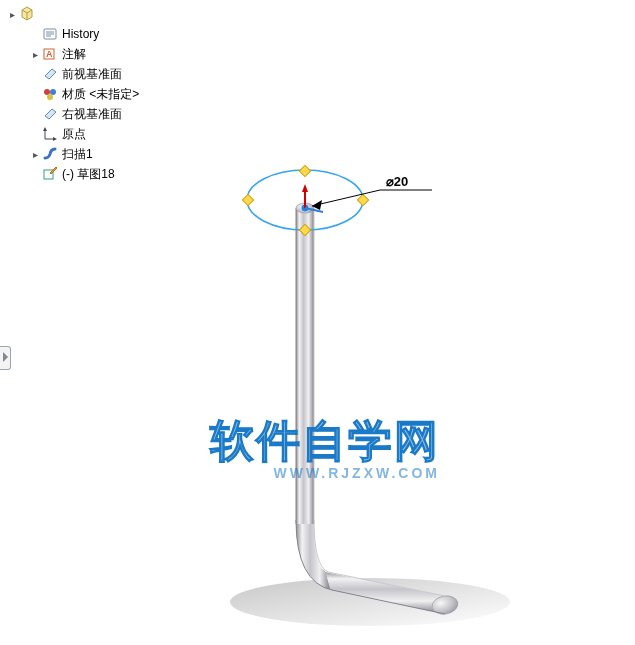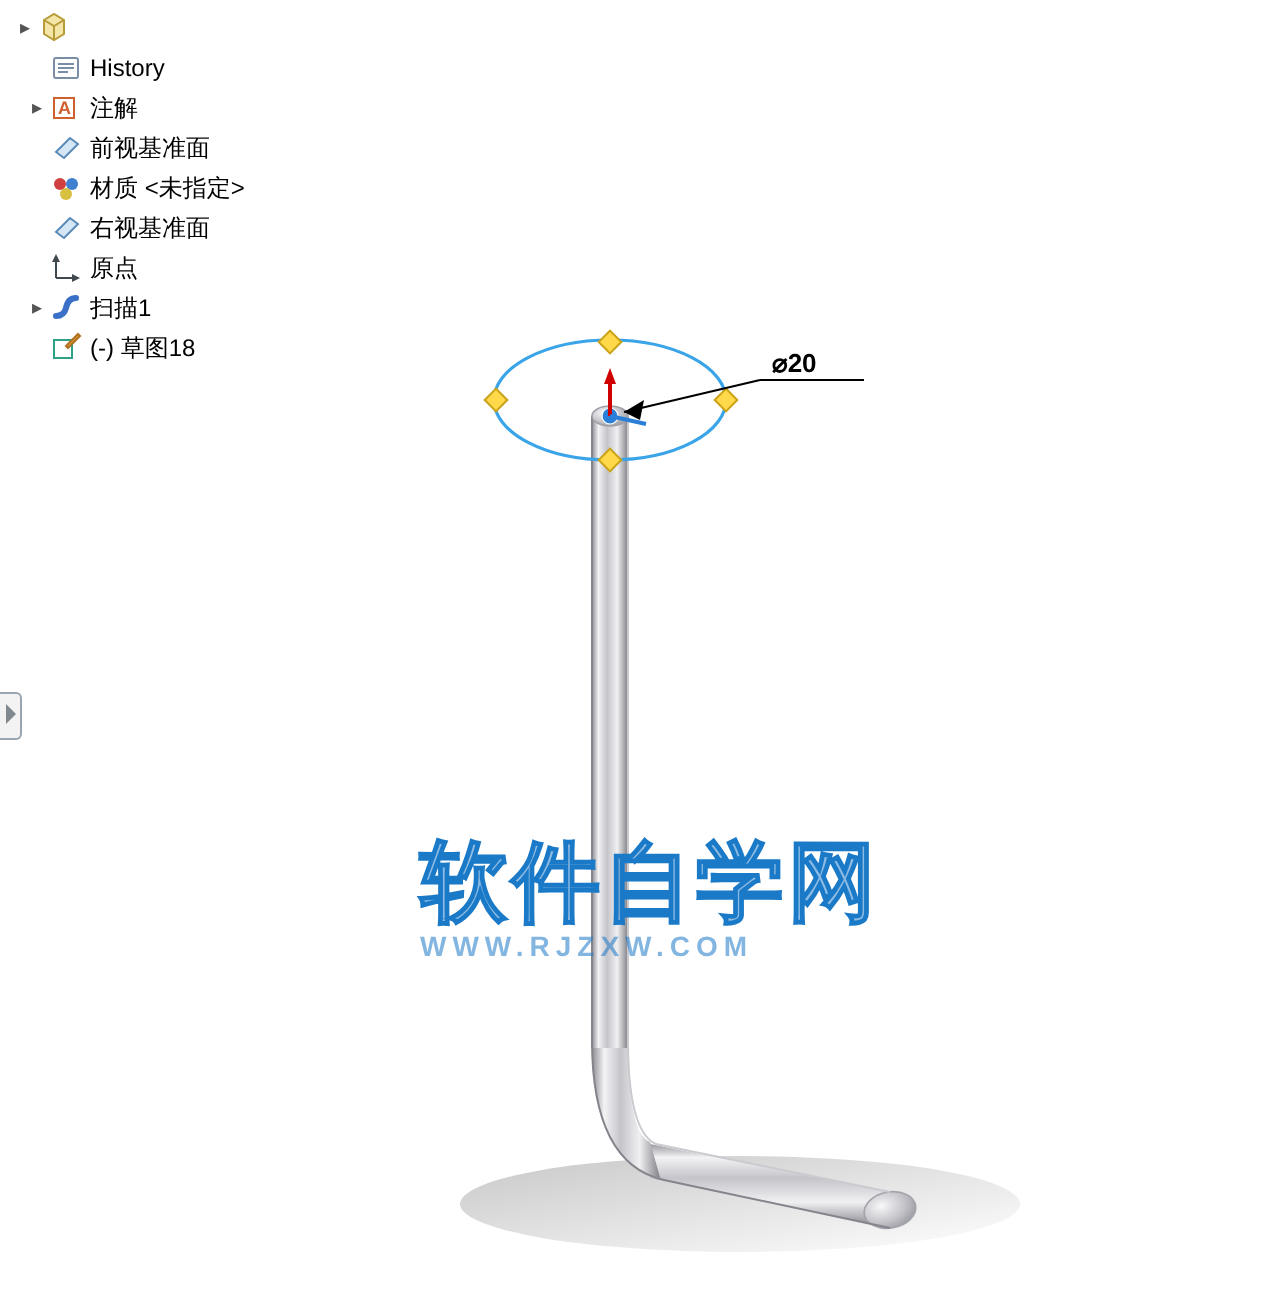--- a/index.html
+++ b/index.html
@@ -1,27 +1,27 @@
 <!DOCTYPE html>
 <html><head>
 <meta charset="utf-8">
 <style>
 html,body{margin:0;padding:0;width:635px;height:645px;font-family:"Microsoft YaHei",Arial,sans-serif;font-size:12px;background:#fff;overflow:hidden;position:relative}
 .tree{position:absolute;left:8px;top:4px;width:190px}
 .tree-row{display:flex;align-items:center;height:20px;cursor:default}
 .tree-row.lvl0{margin-left:0}
-.tree-row.lvl1{margin-left:6px}
+.tree-row.lvl1{margin-left:23px}
 .expander{width:9px;height:9px;display:inline-flex;align-items:center;justify-content:center;font-size:10px;color:#555;margin-right:2px}
 .expander.empty{visibility:hidden}
 .ico{width:16px;height:16px;display:inline-flex;align-items:center;justify-content:center;margin-right:4px;flex:0 0 16px}
 .lbl{white-space:nowrap}
 .viewport{position:absolute;left:0;top:0;width:635px;height:645px;z-index:-1;background:radial-gradient(circle at 320px 280px,#fdfdfd 0%,#f2f4f7 70%,#eceff3 100%)}
 .watermark{position:absolute;left:210px;top:412px;pointer-events:none}
 .watermark .wm-main{font-size:44px;font-weight:900;color:rgba(30,120,200,0.5);letter-spacing:2px;font-family:Liberation Mono, monospace;-webkit-text-stroke:1px #1a7ac8}
-.watermark .wm-sub{font-size:14px;font-weight:700;letter-spacing:3px;color:rgba(30,120,200,0.55);margin-top:-6px;text-align:left}
+.watermark .wm-sub{font-size:14px;font-weight:700;letter-spacing:3px;color:rgba(30,120,200,0.55);margin-top:-6px;text-align:right}
 .flyout-tab{position:absolute;left:0;top:346px;width:10px;height:22px;border:1px solid #9aa5af;border-left:none;border-radius:0 3px 3px 0;background:#f3f3f3}
 .flyout-tab::after{content:"";position:absolute;left:3px;top:5px;width:0;height:0;border-top:5px solid transparent;border-bottom:5px solid transparent;border-left:5px solid #808890}
 svg{overflow:visible}
 .model-svg{position:absolute;left:0;top:0;width:635px;height:645px}
 </style>
 </head>
 <body>
 
 <div class="viewport"></div>
 

